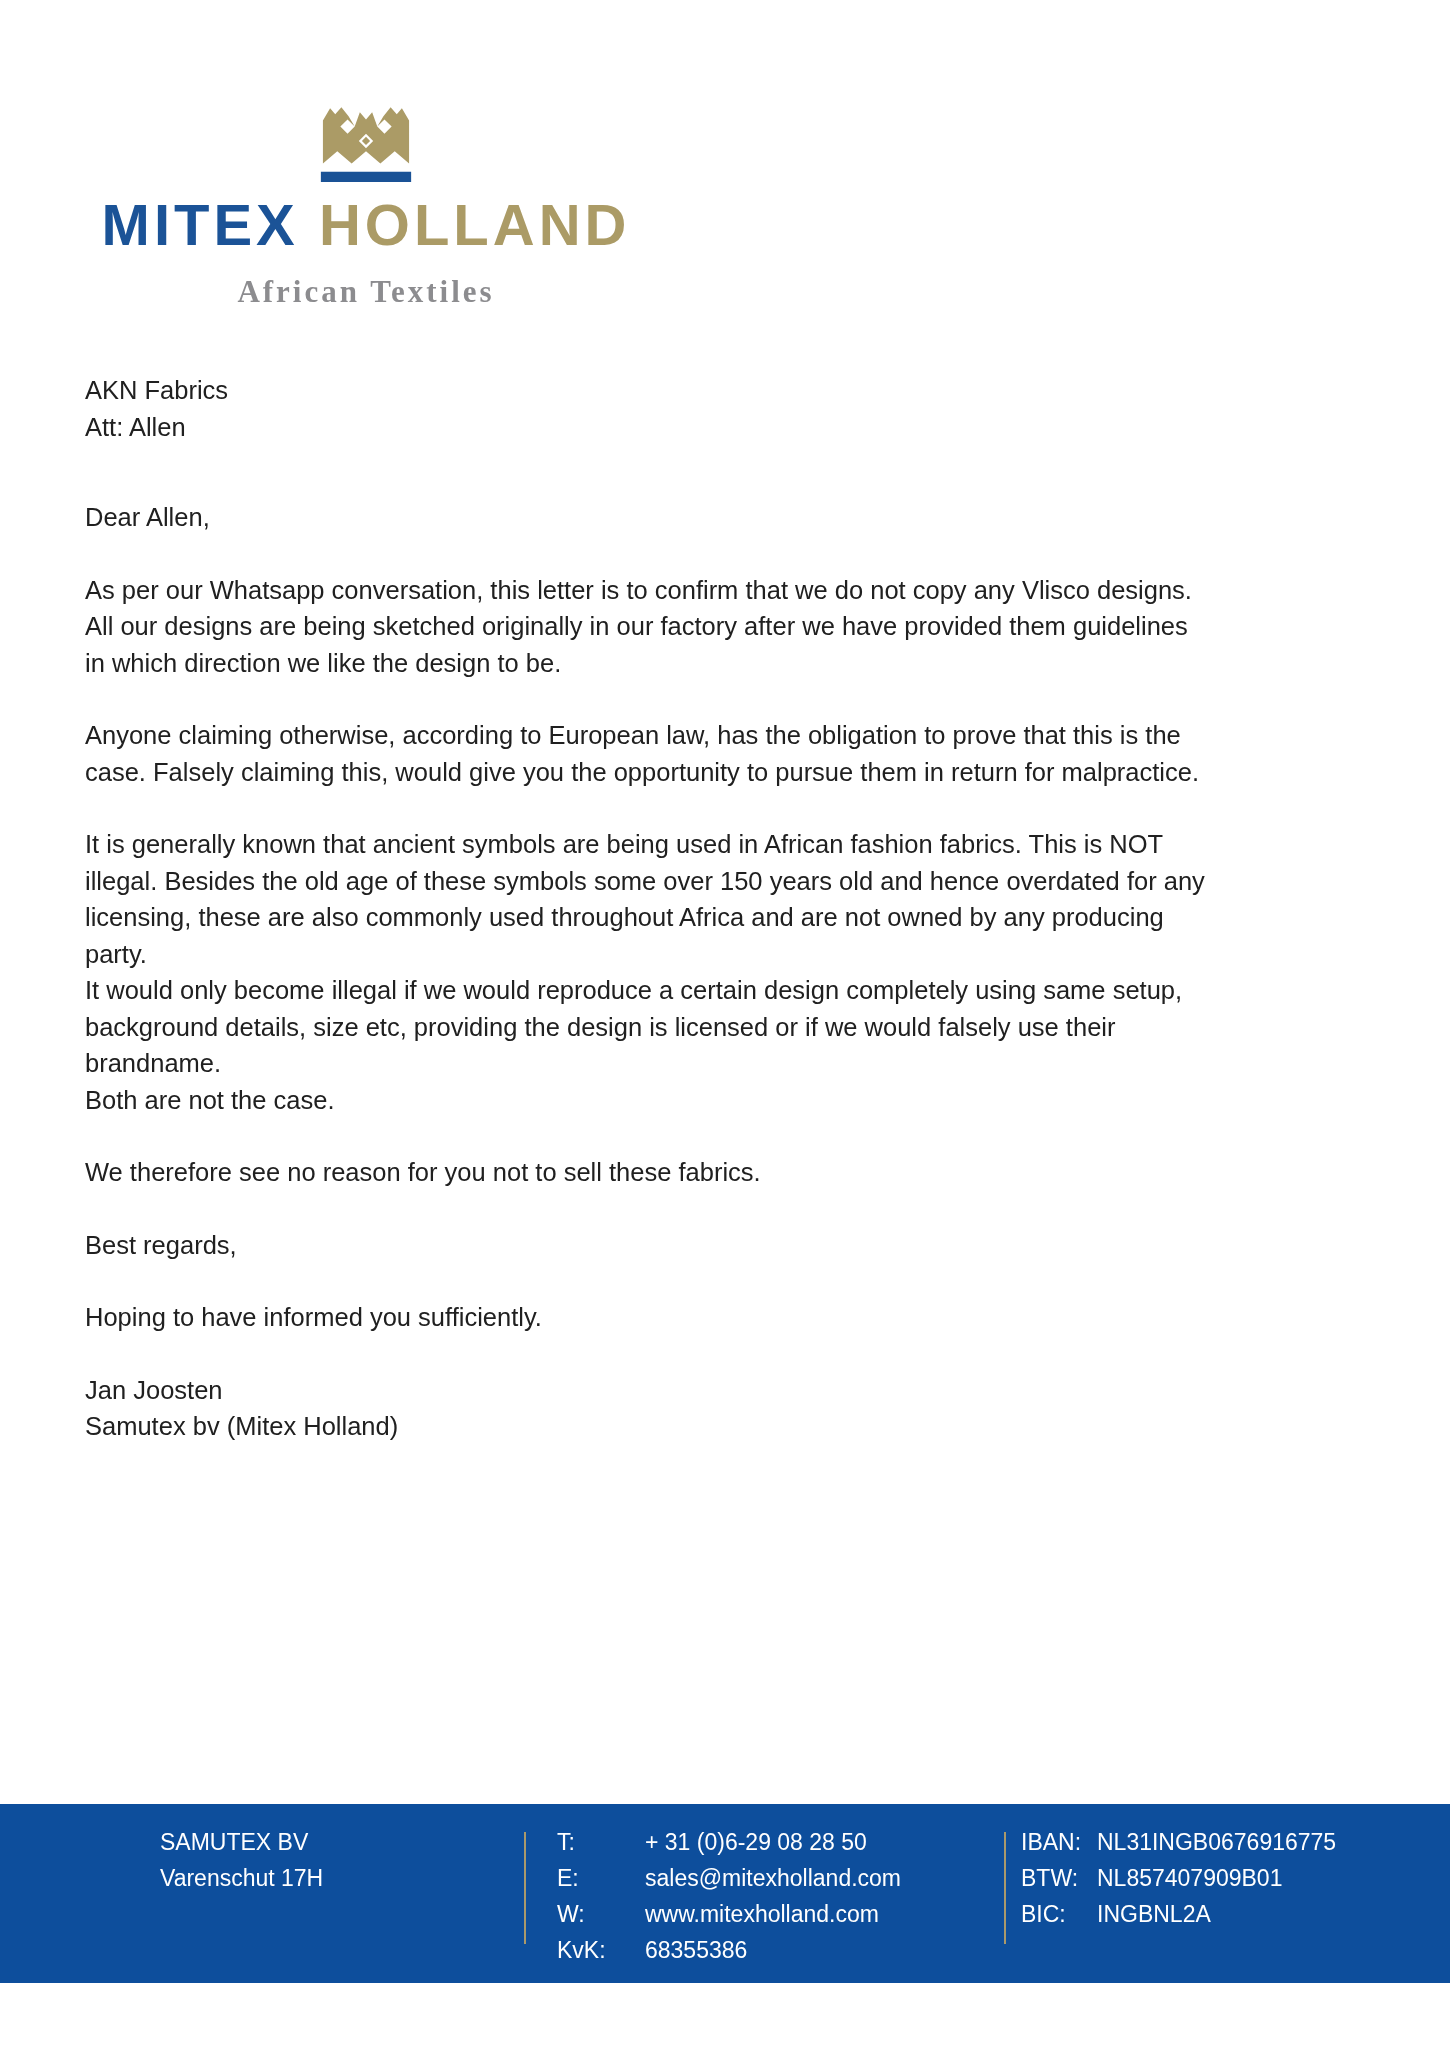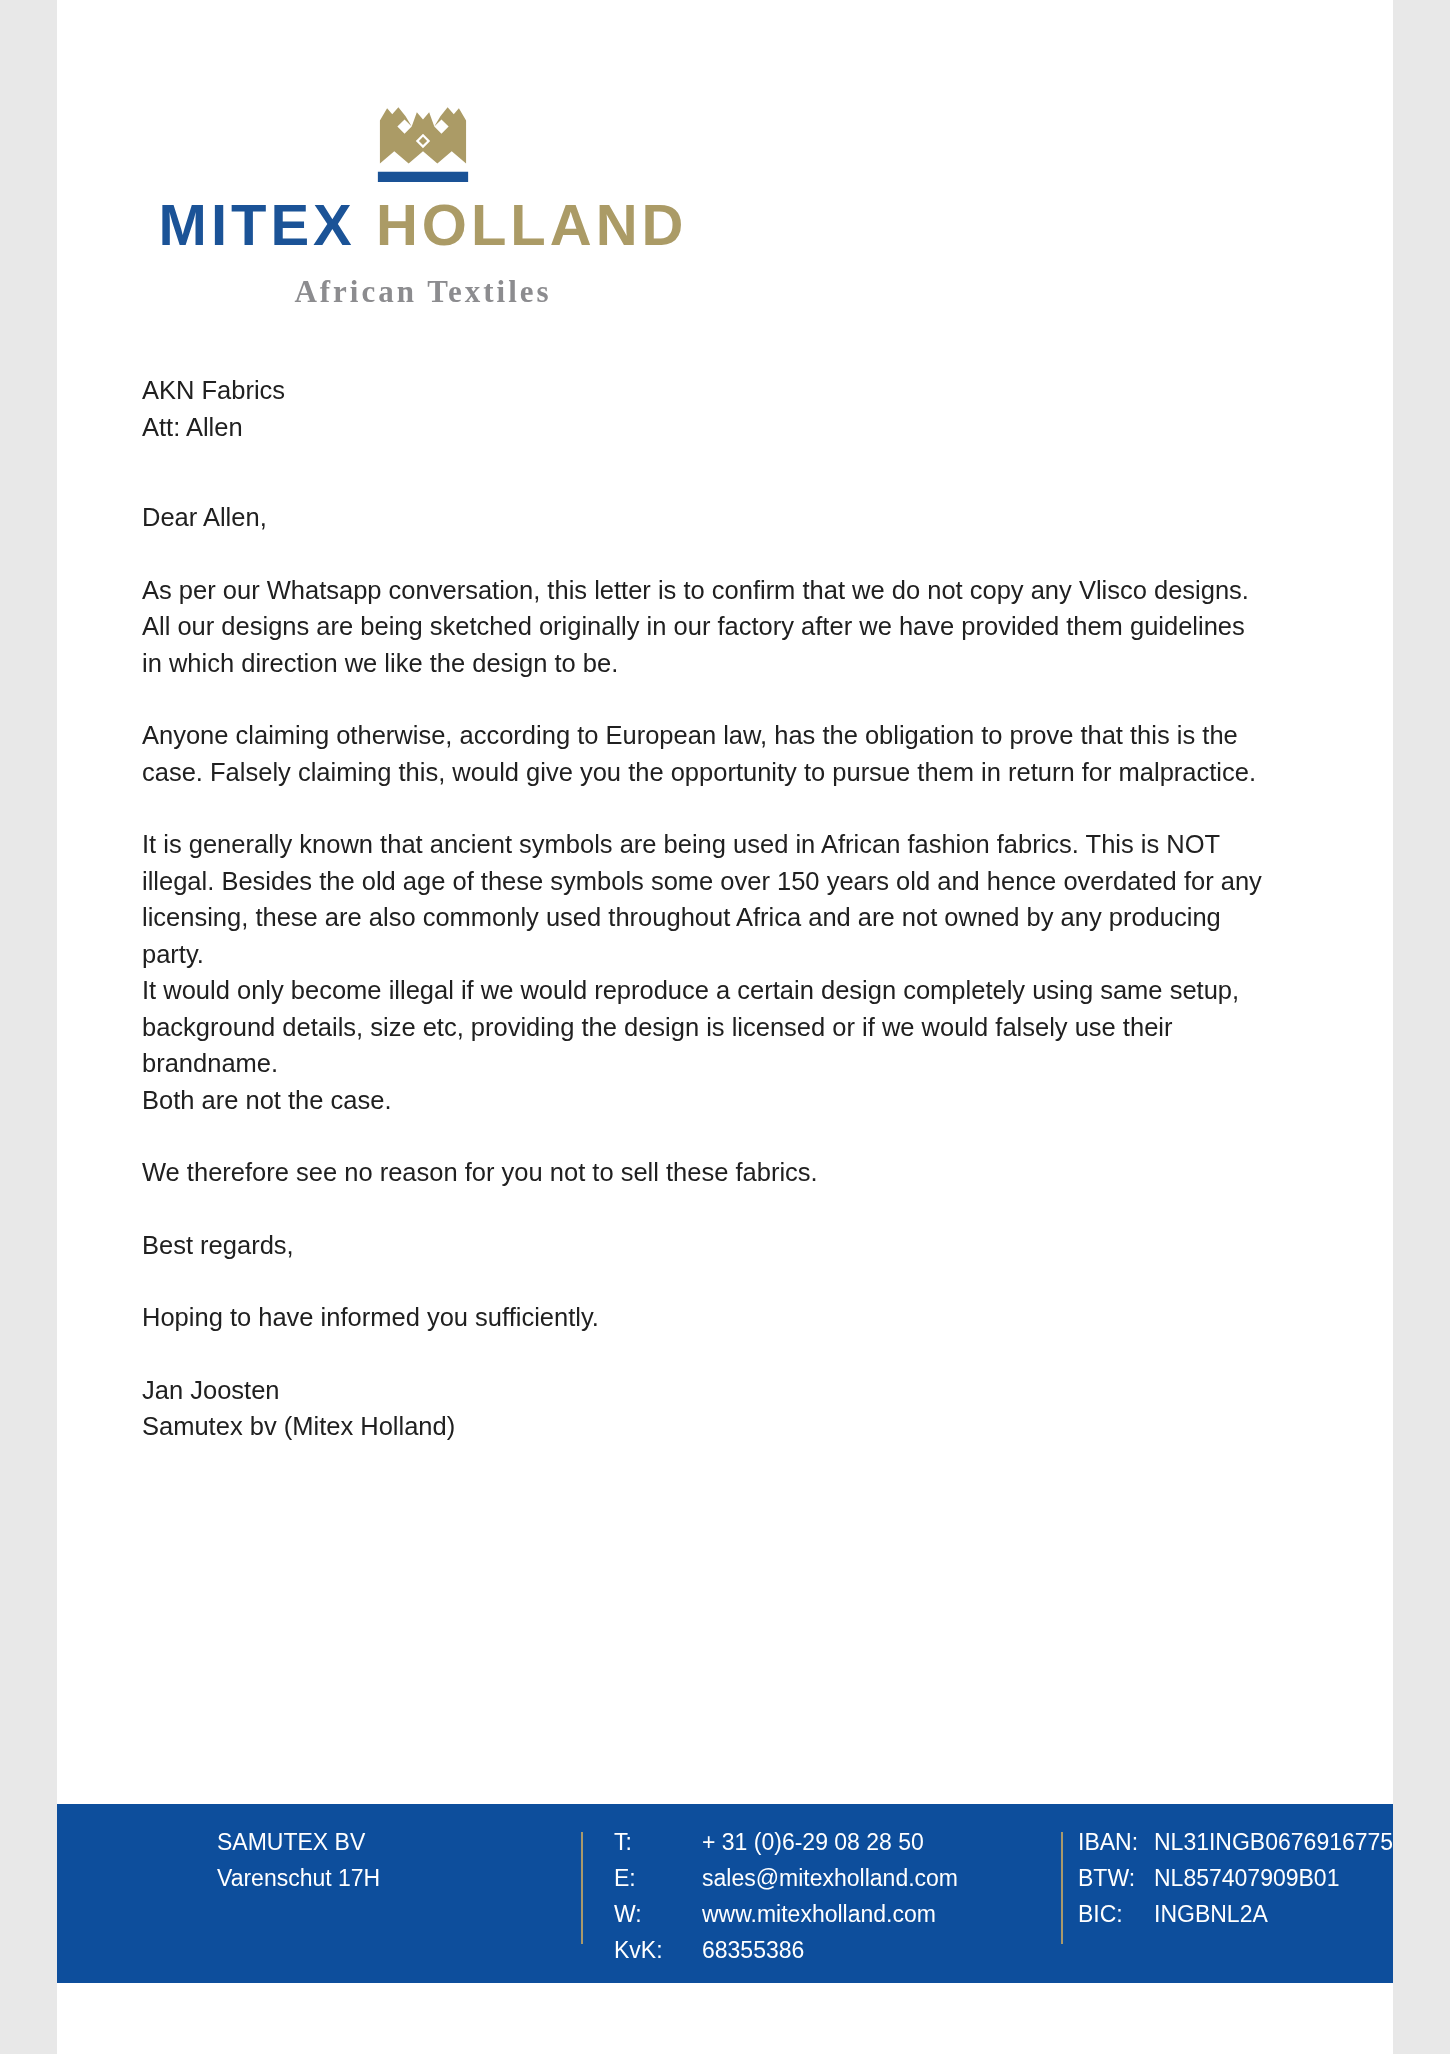--- a/index.html
+++ b/index.html
@@ -1,18 +1,18 @@
 <!DOCTYPE html>
 <html><head>
 <meta charset="utf-8">
 <style>
   html,body{margin:0;padding:0;background:#e8e8e8;}
   .page{
     position:relative;
-    width:1336px;height:2054px;
+    width:1450px;height:2054px;
     background:#ffffff;
     font-family:"Liberation Sans",sans-serif;
     overflow:hidden;
     margin:0 auto;
   }
 
   
   .logo{
     position:absolute;left:96px;top:102px;width:540px;
     text-align:center;

